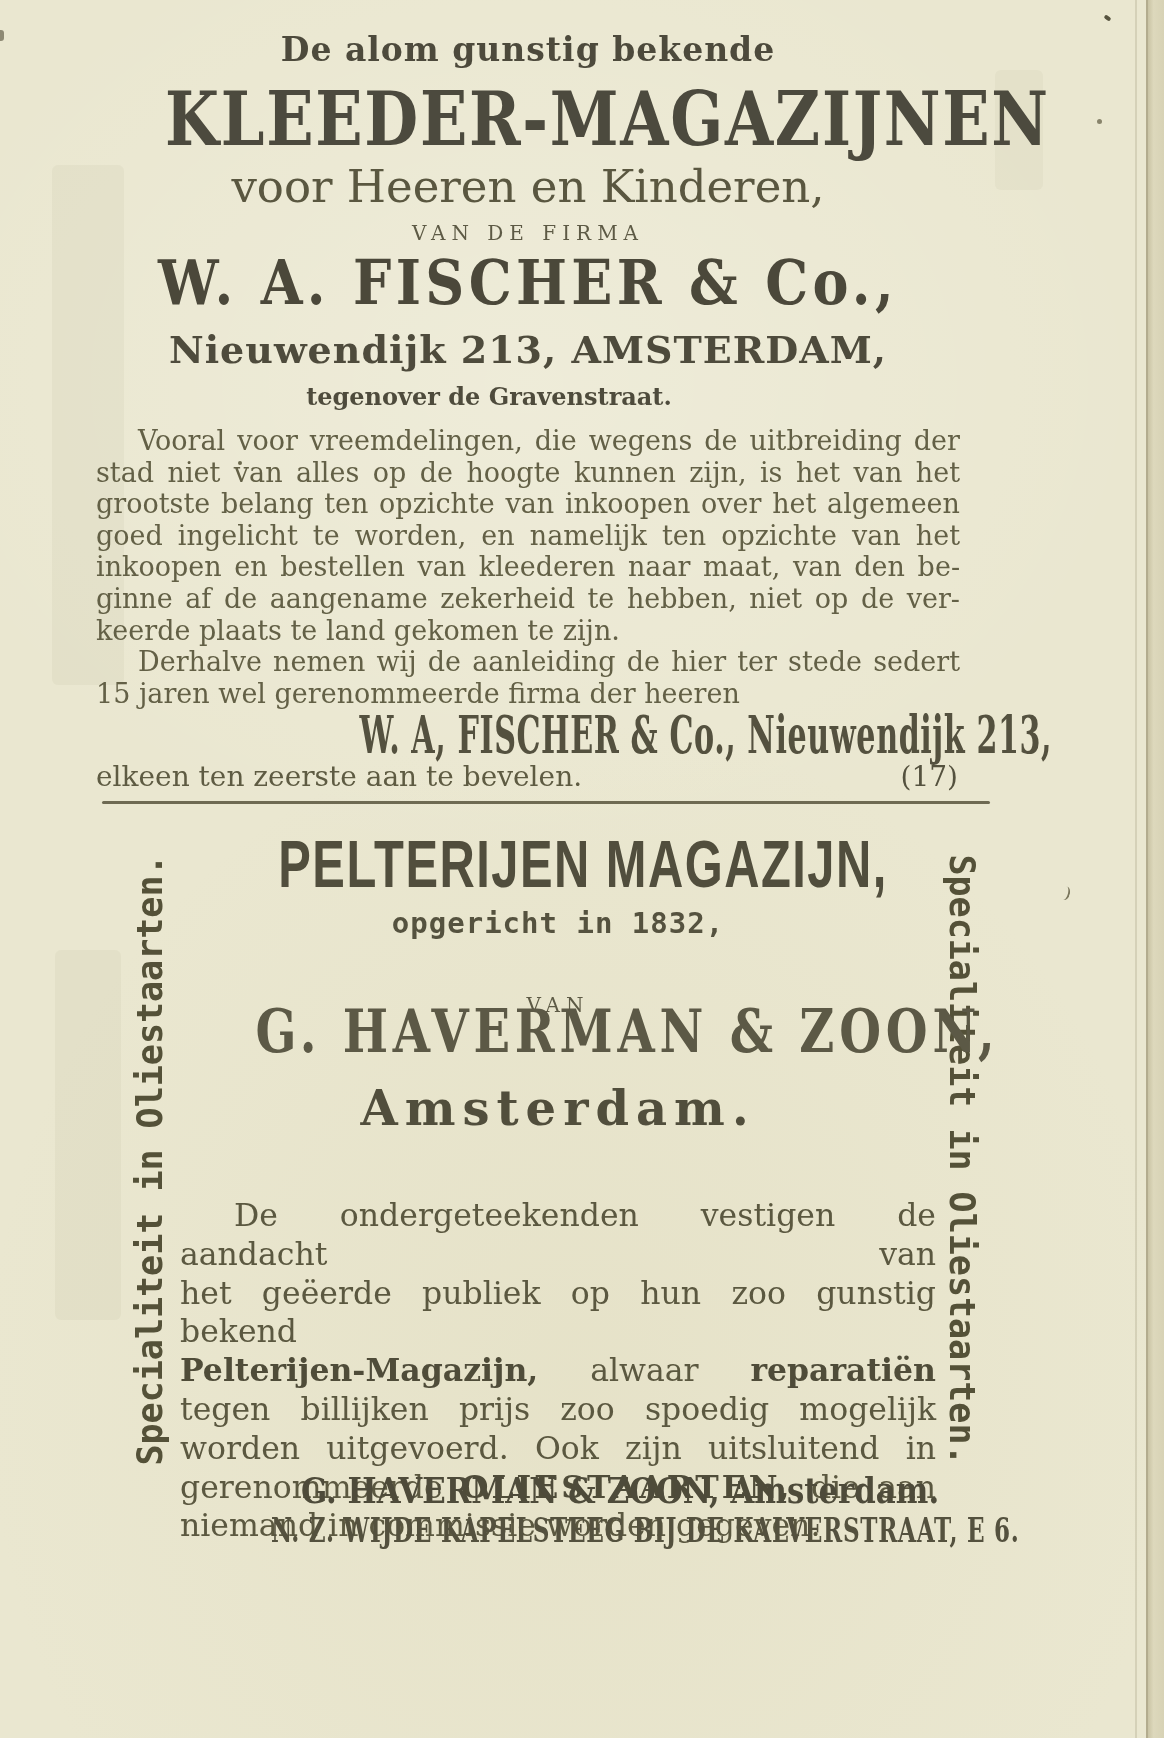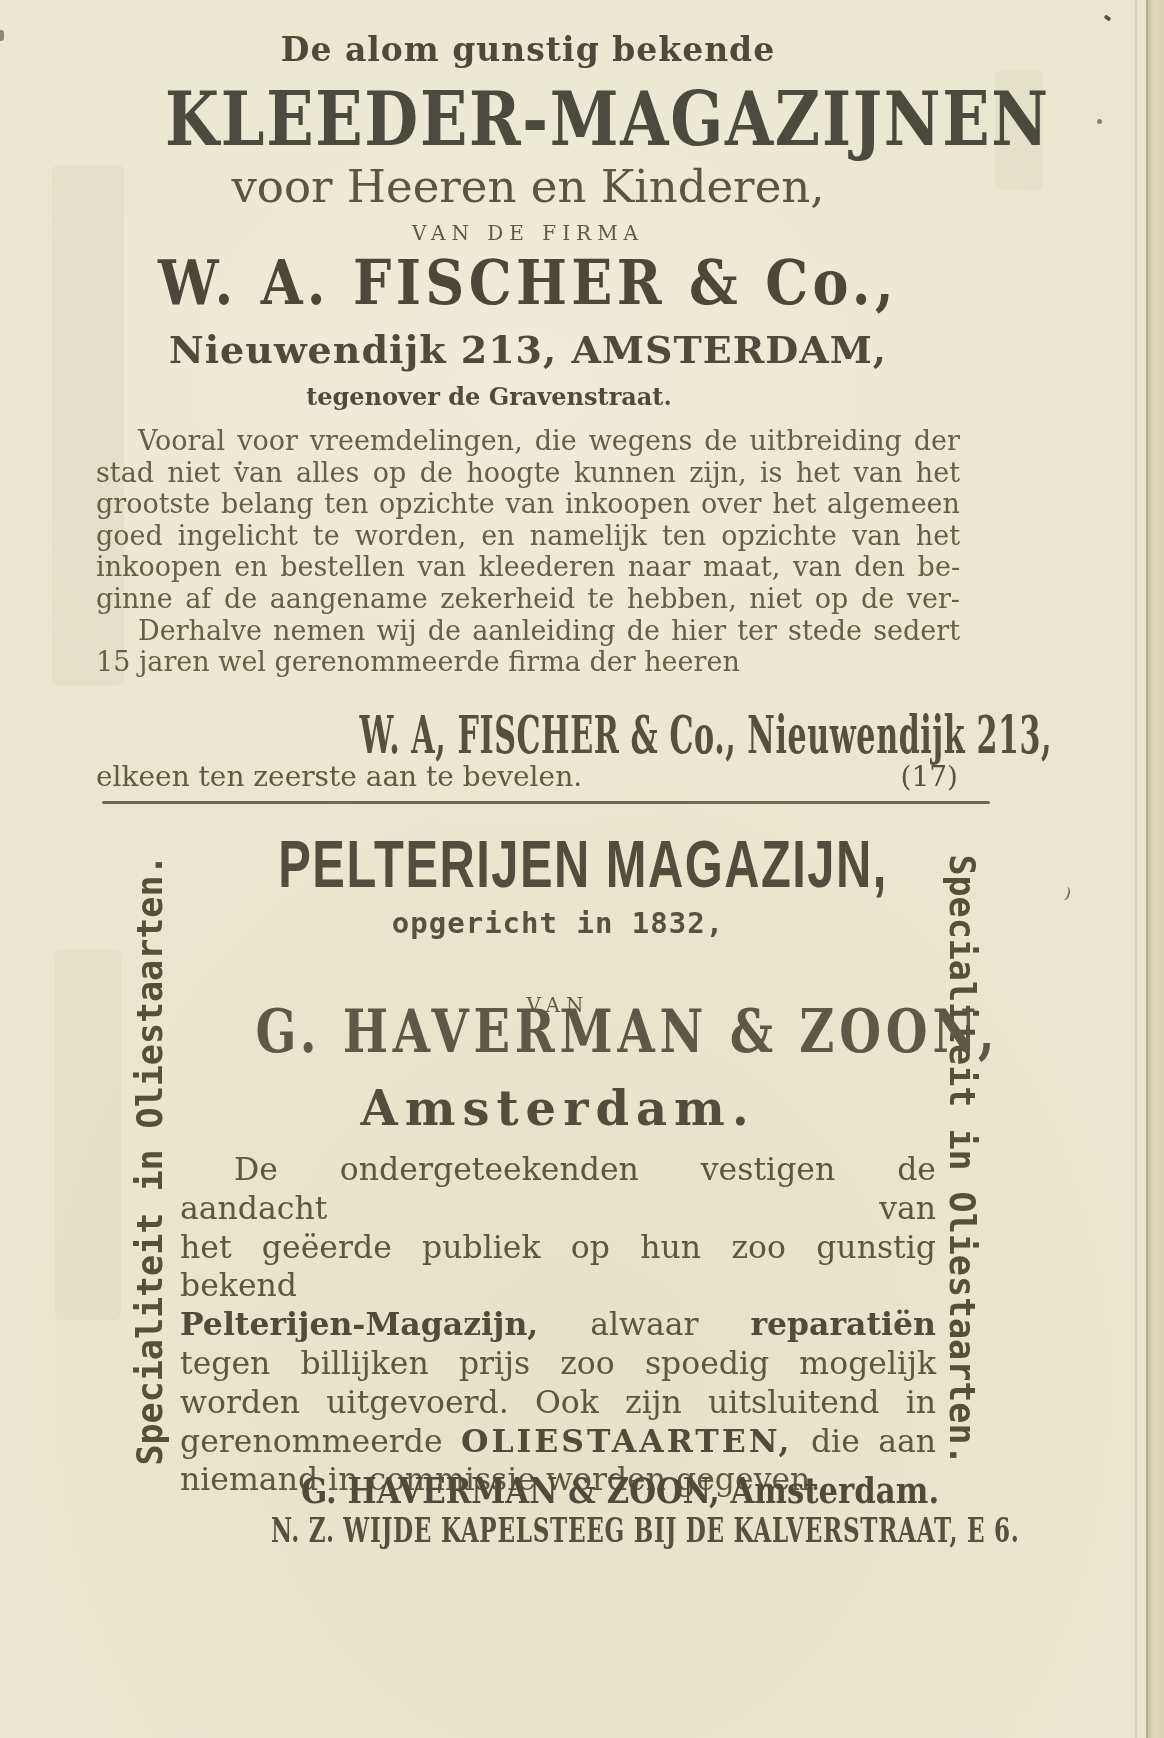--- a/index.html
+++ b/index.html
@@ -63,21 +63,21 @@
     font-size: 66px; font-weight: bold; letter-spacing: 2px; color: #514e3d;
     transform: scaleX(0.74); white-space: nowrap; }
   .opgericht { position: absolute; top: 906px; width: 100%; font-family: "DejaVu Sans Mono", monospace;
     font-size: 29px; font-weight: bold; letter-spacing: 1px; color: #55523f; }
   .van2 { position: absolute; top: 962px; width: 100%; font-size: 20px; letter-spacing: 6px; color: #5d5a45; margin-top: 31px; }
   .haverman { position: absolute; top: 996px; width: 100%; font-size: 60px; font-weight: bold;
     letter-spacing: 6px; color: #5c5946; transform: scaleX(0.8); white-space: nowrap; }
   .amsterdam { position: absolute; top: 1080px; width: 100%; font-size: 48px; font-weight: bold;
     letter-spacing: 7px; color: #514e3c; }
   .para2 { position: absolute; top: 1150px; width: 100%; font-size: 31.5px; line-height: 38.8px; color: #5b5840; }
-  .para2 .indent2 { text-indent: 54px; }
+  .para2 .indent2 { text-indent: 54px; margin-top: 46px; }
   .bslab { font-weight: bold; color: #4f4c39; }
   .bcaps { font-weight: bold; letter-spacing: 3px; color: #4f4c39; }
   .signature { position: absolute; top: 1470px; width: 100%; font-size: 35px; font-weight: bold;
     color: #4e4b3a; transform: translateX(62px) scaleX(0.88); white-space: nowrap; }
   .address2 { position: absolute; top: 1510px; width: 100%; font-size: 34px; font-weight: bold;
     letter-spacing: 1px; color: #54513e; transform: translateX(-30px) scaleX(0.68); white-space: nowrap; }
   
   .sidetext { position: absolute; width: 660px; height: 48px; line-height: 48px; text-align: center;
     font-family: "DejaVu Sans Mono", monospace; font-size: 35px; font-weight: bold; color: #545138;
     white-space: nowrap; }
@@ -109,20 +109,21 @@
     <div class="nieuwendijk center">Nieuwendijk 213, AMSTERDAM,</div>
     <div class="tegenover">tegenover de Gravenstraat.</div>
 
     <div class="para1">
       <div class="jline indent">Vooral voor vreemdelingen, die wegens de uitbreiding der</div>
       <div class="jline">stad niet van alles op de hoogte kunnen zijn, is het van het</div>
       <div class="jline">grootste belang ten opzichte van inkoopen over het algemeen</div>
       <div class="jline">goed ingelicht te worden, en namelijk ten opzichte van het</div>
       <div class="jline">inkoopen en bestellen van kleederen naar maat, van den be-</div>
       <div class="jline">ginne af de aangename zekerheid te hebben, niet op de ver-</div>
+      <div class="jline jlast">keerde plaats te land gekomen te zijn.</div>
       <div class="jline indent">Derhalve nemen wij de aanleiding de hier ter stede sedert</div>
       <div class="jline jlast">15 jaren wel gerenommeerde firma der heeren</div>
     </div>
 
     <div class="firmrepeat center">W. A, FISCHER &amp; Co., Nieuwendijk 213,</div>
 
     <div class="elkeenrow">
       <span>elkeen ten zeerste aan te bevelen.</span>
       <span class="adnum">(17)</span>
     </div>

